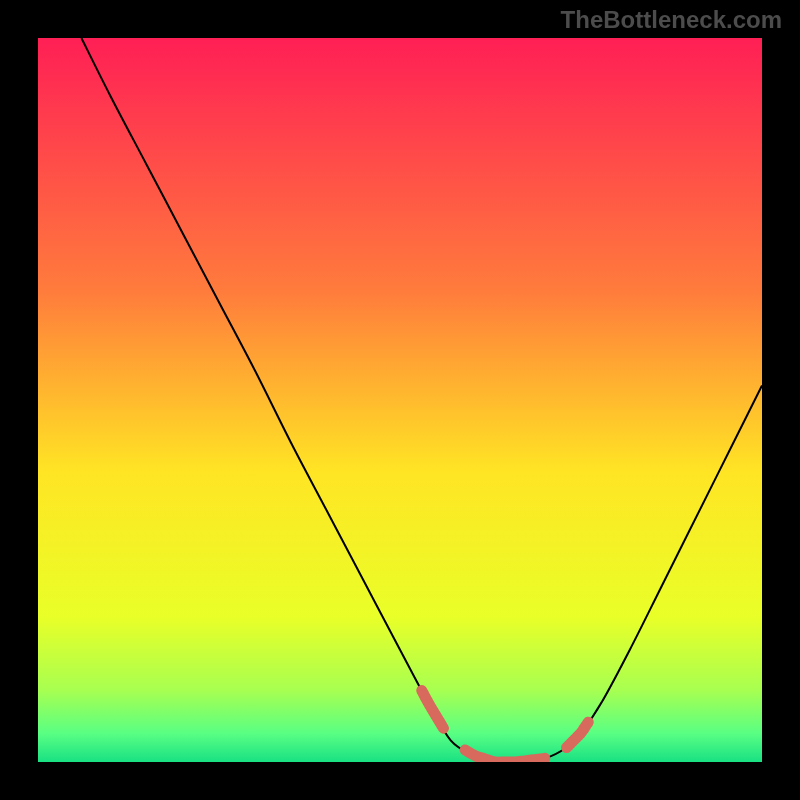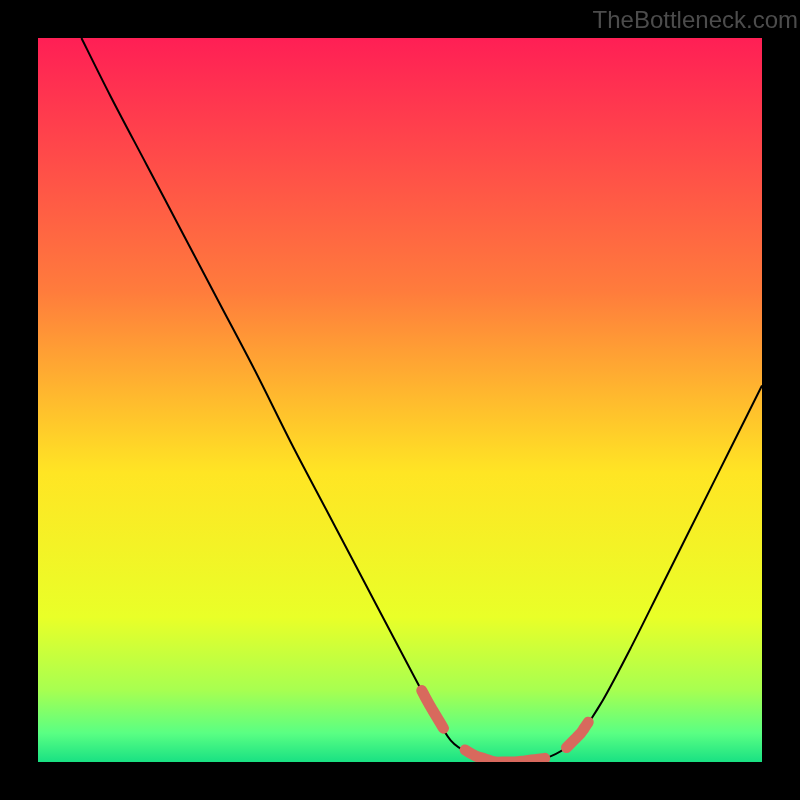--- a/index.html
+++ b/index.html
@@ -1,17 +1,17 @@
 <!DOCTYPE html>
 <html><head>
 <meta charset="utf-8">
 <style>
   * { margin: 0; padding: 0; box-sizing: border-box; }
   body { width: 800px; height: 800px; background: #000; position: relative; font-family: Arial, sans-serif; }
-  .watermark { position: absolute; top: 6px; right: 2px; color: #4c4c4c; font-size: 24px; font-weight: 400; z-index: 10; }
+  .watermark { position: absolute; top: 6px; right: 18px; color: #4c4c4c; font-size: 24px; font-weight: 700; z-index: 10; }
   .chart-container { position: absolute; top: 38px; left: 38px; width: 724px; height: 724px; overflow: hidden; }
   svg { display: block; }
 </style>
 </head>
 <body>
 
 <div class="watermark">TheBottleneck.com</div>
 
 <div class="chart-container">
   <svg id="chart-svg" width="724" height="724" viewBox="0 0 724 724" preserveAspectRatio="none">

